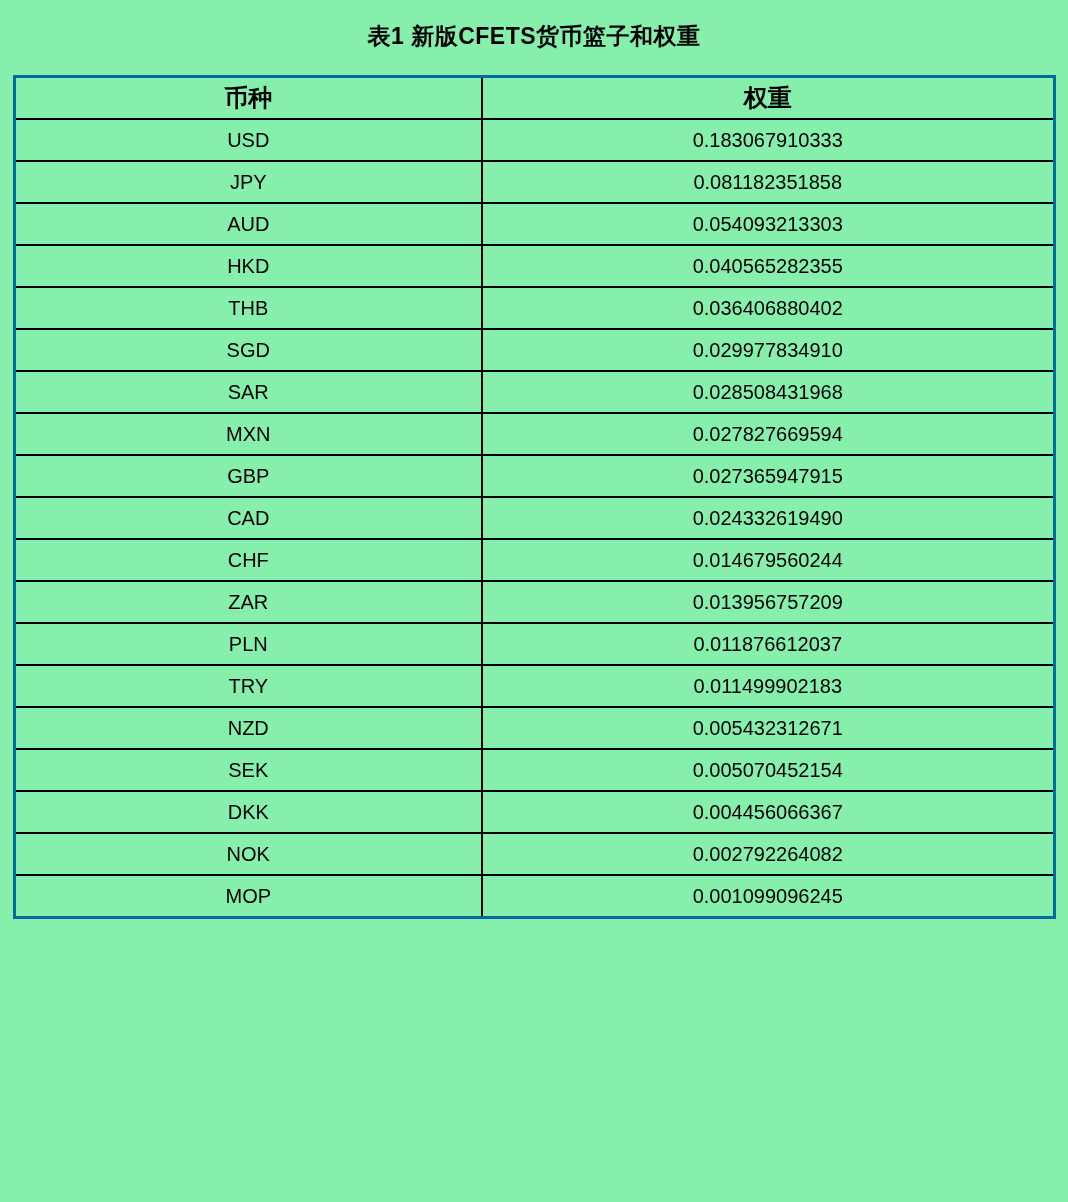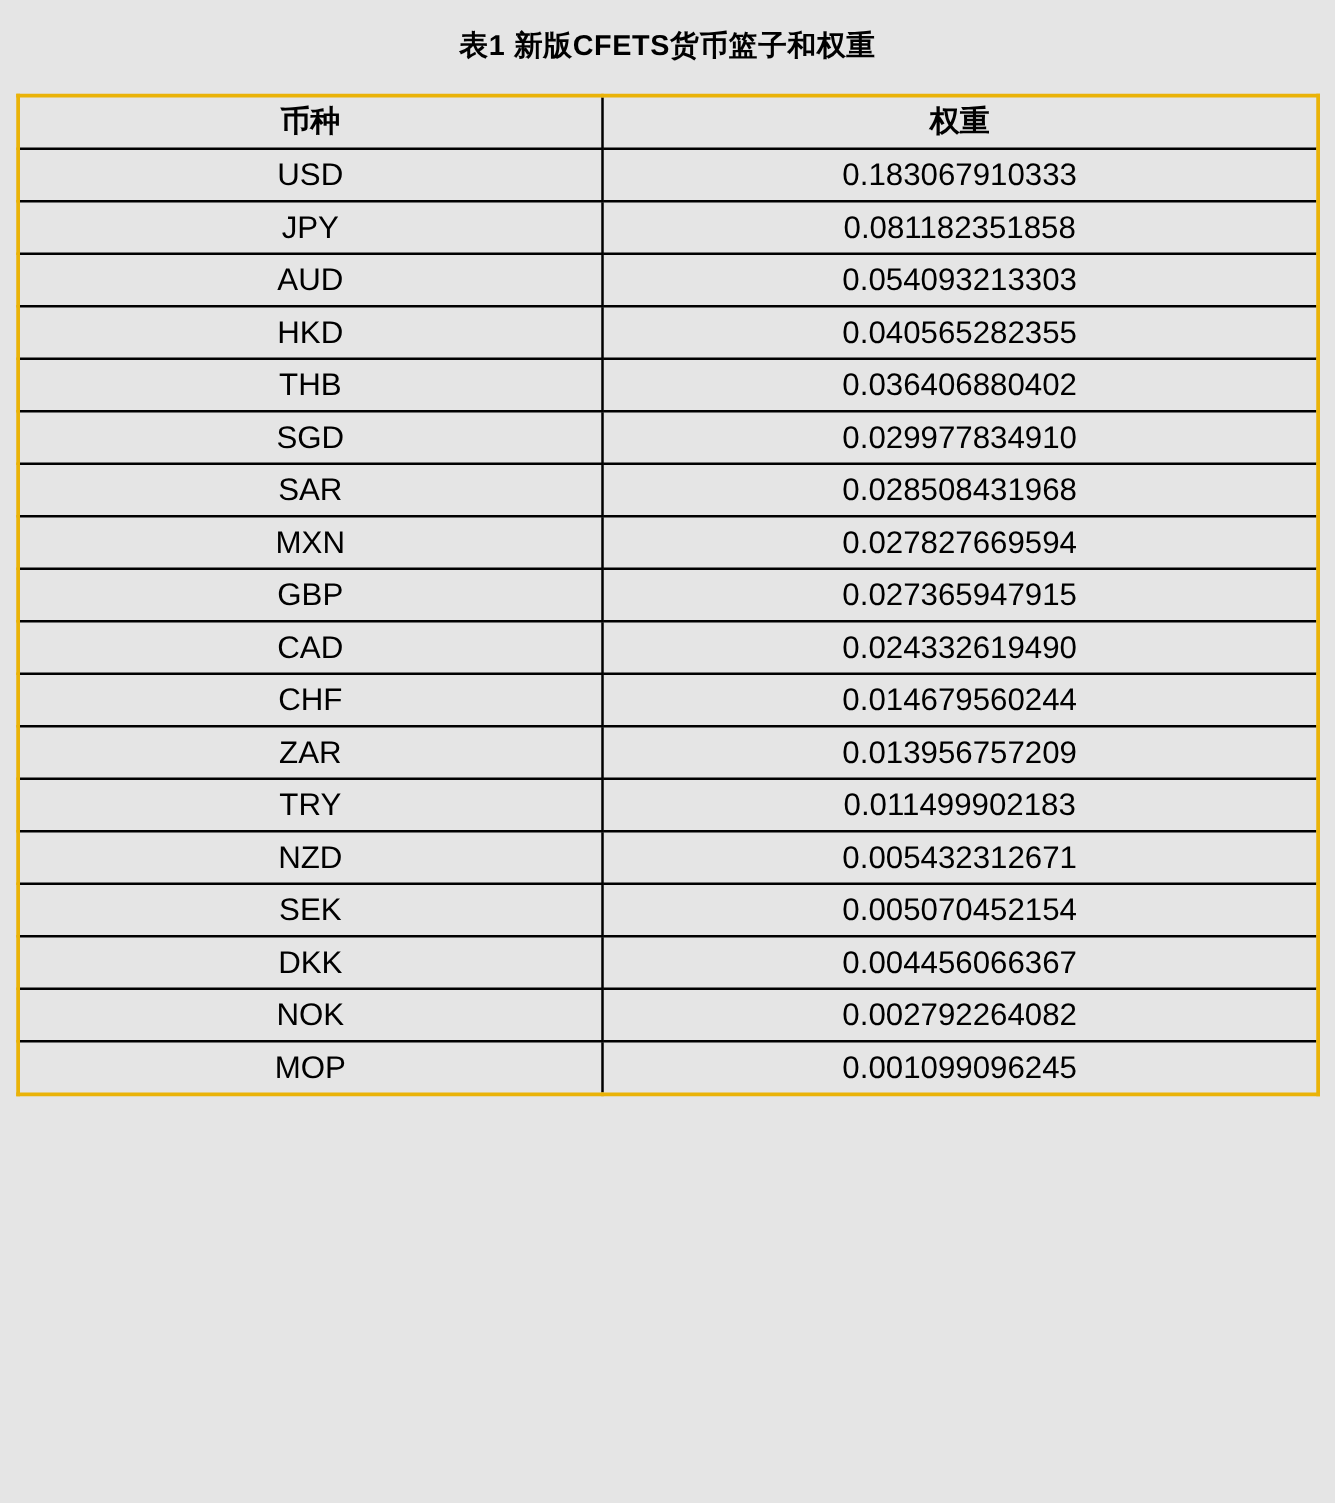--- a/index.html
+++ b/index.html
@@ -8,49 +8,49 @@
     padding: 0;
     background: #ffffff;
     width: 1068px;
     height: 1202px;
     font-family: "Liberation Sans", sans-serif;
     color: #000000;
   }
   .page {
     width: 1068px;
     height: 1202px;
-    background: #e5e5e5;
+    background: #86efac;
     overflow: hidden;
   }
   .page-title {
     margin: 0;
     padding-top: 21px;
     text-align: center;
     font-size: 23px;
     font-weight: bold;
     line-height: 30px;
     letter-spacing: 0.5px;
   }
   table.data-table {
     border-collapse: collapse;
     table-layout: fixed;
     width: 1040px;
     margin: 24px auto 0 auto;
-    border: 3px solid #eab308;
+    border: 3px solid #0369a1;
   }
   table.data-table col.col-currency { width: 468px; }
   table.data-table col.col-weight   { width: 572px; }
   table.data-table th,
   table.data-table td {
     border: 2px solid #000000;
     text-align: center;
     vertical-align: middle;
     height: 40px;
     padding: 0;
-    font-size: 25px;
+    font-size: 20px;
     line-height: 40px;
     white-space: nowrap;
     overflow: hidden;
   }
   table.data-table th {
     font-weight: bold;
     font-size: 24px;
   }
 </style>
 </head>
@@ -115,20 +115,24 @@
         </tr>
         <tr>
           <td>CHF</td>
           <td>0.014679560244</td>
         </tr>
         <tr>
           <td>ZAR</td>
           <td>0.013956757209</td>
         </tr>
         <tr>
+          <td>PLN</td>
+          <td>0.011876612037</td>
+        </tr>
+        <tr>
           <td>TRY</td>
           <td>0.011499902183</td>
         </tr>
         <tr>
           <td>NZD</td>
           <td>0.005432312671</td>
         </tr>
         <tr>
           <td>SEK</td>
           <td>0.005070452154</td>

